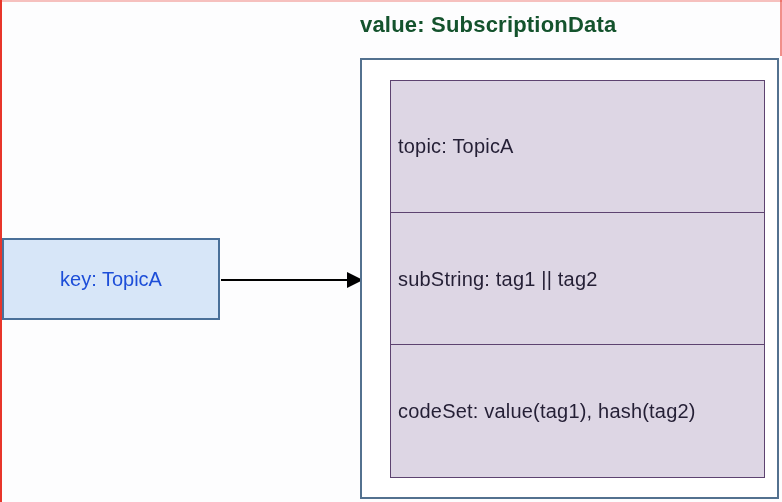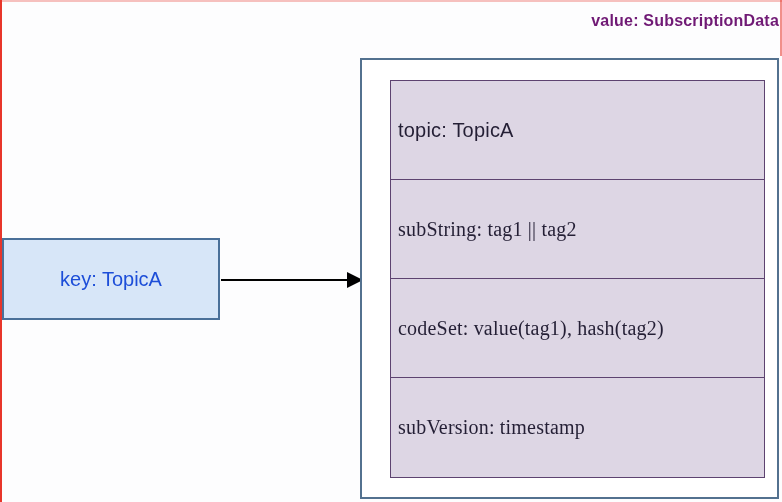--- a/index.html
+++ b/index.html
@@ -12,22 +12,22 @@
   }
   
   .red-left{position:absolute;left:0;top:0;width:2px;height:502px;background:#e8352a;}
   .red-top{position:absolute;left:0;top:0;width:782px;height:2px;background:rgba(232,53,42,0.30);}
   .red-right-top{position:absolute;right:0;top:0;width:2px;height:56px;background:rgba(232,53,42,0.55);}
   .red-bottom-left{position:absolute;left:0;bottom:0;width:2px;height:14px;background:rgba(232,53,42,0.85);}
 
   
   .title{
     position:absolute;left:360px;top:12px;width:419px;
-    text-align:right;
-    font-size:16px;font-weight:700;color:#701a75;
+    text-align:left;
+    font-size:22px;font-weight:700;color:#14532d;
     letter-spacing:0.2px;
     white-space:pre;
   }
 
   
   .key-box{
     position:absolute;left:2px;top:238px;width:218px;height:82px;
     background:#d7e6f8;
     border:2px solid #4a7099;
     box-sizing:border-box;
@@ -57,21 +57,21 @@
     background:#ddd6e4;
     border:1.6px solid #5d4370;
     box-sizing:border-box;
     display:flex;align-items:center;
     padding-left:7px;
     font-size:20px;color:#241f35;
     letter-spacing:0.2px;
     white-space:pre;
     overflow:hidden;
   }
-  .row + .row{margin-top:-1.6px;font-family:Liberation Serif, serif;}
+  .row + .row{margin-top:-1.6px;}
 </style>
 </head>
 <body>
 
 <div id="stage">
 
   <div class="red-left"></div>
   <div class="red-top"></div>
   <div class="red-right-top"></div>
   <div class="red-bottom-left"></div>
@@ -92,18 +92,15 @@
   <div class="rows">
     <div class="row">
       <span>topic: TopicA</span>
     </div>
     <div class="row">
       <span>subString: tag1 || tag2</span>
     </div>
     <div class="row">
       <span>codeSet: value(tag1), hash(tag2)</span>
     </div>
-    <div class="row">
-      <span>subVersion: timestamp</span>
-    </div>
   </div>
 
 </div>
 
 </body></html>

